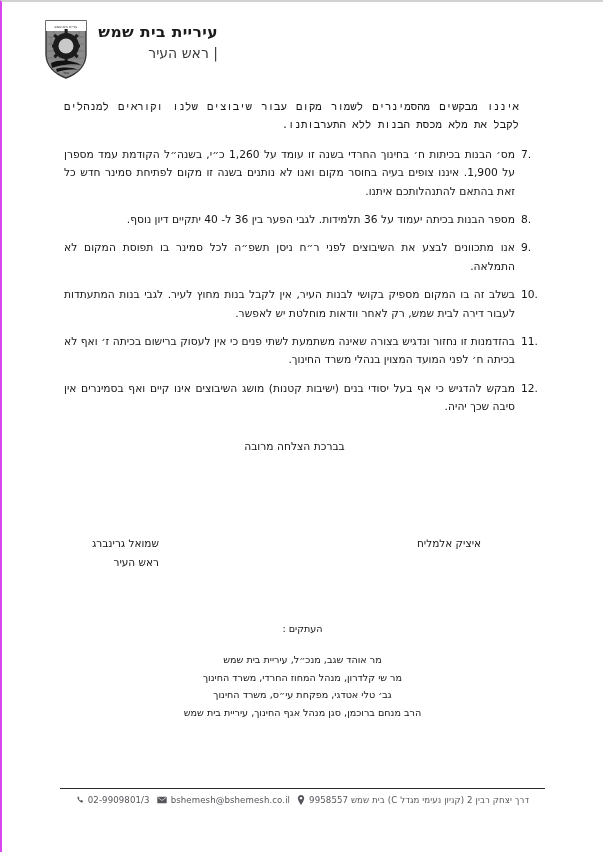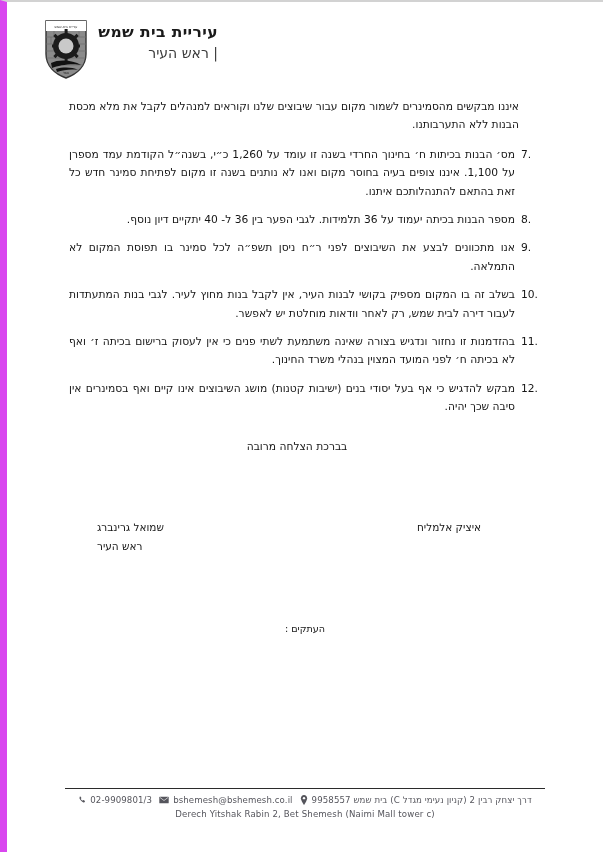--- a/index.html
+++ b/index.html
@@ -11,21 +11,21 @@
   body {
     font-family: "DejaVu Sans", "Liberation Sans", sans-serif;
   }
   .page {
     position: relative;
     width: 603px;
     height: 852px;
     background: #ffffff;
     overflow: hidden;
     box-sizing: border-box;
-    border-left: 7px solid #d946ef;
+    border-left: 2px solid #d946ef;
     border-top: 2px solid #d2d2d2;
   }
 
   
   .letterhead {
     position: absolute;
     top: 16px;
     right: 385px;
     display: flex;
     flex-direction: row-reverse;
@@ -69,20 +69,21 @@
     text-align: right;
   }
   .para {
     font-size: 10.7px;
     line-height: 1.72;
     color: #151515;
     text-align: justify;
     text-justify: inter-word;
     margin: 0 0 11px 0;
     padding-right: 22px;
+    font-family: Liberation Mono, monospace;
   }
   .para:last-child { margin-bottom: 0; }
 
   ol.items {
     list-style: none;
     margin: 0;
     padding: 0;
   }
   ol.items > li {
     position: relative;
@@ -124,24 +125,25 @@
     top: 516px;
     right: 62px;
     left: 62px;
     display: flex;
     flex-direction: row;
     justify-content: space-between;
     direction: rtl;
   }
   .sig {
     direction: rtl;
-    text-align: left;
+    text-align: right;
     font-size: 10.5px;
     color: #151515;
     line-height: 1.85;
+    margin-top: 16px;
   }
   .sig-left  { margin-left: 28px; }
   .sig-right { margin-right: 60px; }
   .sig-name  { white-space: nowrap; }
   .sig-role  { white-space: nowrap; }
 
   
   .copies {
     position: absolute;
     top: 618px;
@@ -267,21 +269,21 @@
     </div>
   </div>
 
   <div class="body-area">
 
     <p class="para">איננו מבקשים מהסמינרים לשמור מקום עבור שיבוצים שלנו וקוראים למנהלים לקבל את מלא מכסת הבנות ללא התערבותנו.</p>
 
     <ol class="items">
       <li>
         <span class="num">7.</span>
-        <span class="txt">מס׳ הבנות בכיתות ח׳ בחינוך החרדי בשנה זו עומד על 1,260 כ״י, בשנה״ל הקודמת עמד מספרן על 1,100.  איננו צופים בעיה בחוסר מקום ואנו לא נותנים בשנה זו מקום לפתיחת סמינר חדש כל זאת בהתאם להתנהלותכם איתנו.</span>
+        <span class="txt">מס׳ הבנות בכיתות ח׳ בחינוך החרדי בשנה זו עומד על 1,260 כ״י, בשנה״ל הקודמת עמד מספרן על 1,900.  איננו צופים בעיה בחוסר מקום ואנו לא נותנים בשנה זו מקום לפתיחת סמינר חדש כל זאת בהתאם להתנהלותכם איתנו.</span>
       </li>
       <li>
         <span class="num">8.</span>
         <span class="txt">מספר הבנות בכיתה יעמוד על 36 תלמידות. לגבי הפער בין 36 ל- 40 יתקיים דיון נוסף.</span>
       </li>
       <li>
         <span class="num">9.</span>
         <span class="txt">אנו מתכוונים לבצע את השיבוצים לפני ר״ח ניסן תשפ״ה לכל סמינר בו תפוסת המקום לא התמלאה.</span>
       </li>
       <li>
@@ -308,20 +310,26 @@
     <div class="sig sig-left">
       <div class="sig-name">שמואל גרינברג</div>
       <div class="sig-role">ראש העיר</div>
     </div>
   </div>
 
   <div class="copies">
     <div>
       <span class="copies-title">העתקים :</span>
     </div>
+    <ul class="copies-list">
+      <li>מר אוהד שגב, מנכ״ל, עיריית בית שמש</li>
+      <li>מר שי קלדרון, מנהל המחוז החרדי, משרד החינוך</li>
+      <li>גב׳ טלי אטדגי, מפקחת עי״ס, משרד החינוך</li>
+      <li>הרב מנחם ברוכמן, סגן מנהל אגף החינוך, עיריית בית שמש</li>
+    </ul>
   </div>
 
   <div class="footer-rule"></div>
 
   <div class="footer">
     <div class="footer-row">
 
       <div class="f-item">
         <span class="f-icon">
           <svg width="8" height="8" viewBox="0 0 16 16" fill="#55555c" aria-hidden="true">
@@ -346,16 +354,15 @@
           <svg width="8" height="10" viewBox="0 0 12 16" fill="#55555c" aria-hidden="true">
             <path d="M6 0C3.2 0 1 2.2 1 5c0 3.6 5 11 5 11s5-7.4 5-11c0-2.8-2.2-5-5-5z"></path>
             <circle cx="6" cy="5" r="1.9" fill="#ffffff"></circle>
           </svg>
         </span>
         <span class="f-val rtl">דרך יצחק רבין 2 (קניון נעימי מגדל C) בית שמש 9958557</span>
       </div>
 
     </div>
 
-    <div class="footer-en">Derech Yitshak Rabin 2, Bet Shemesh (Naimi Mall tower c)</div>
   </div>
 
 </div>
 
 </body></html>

